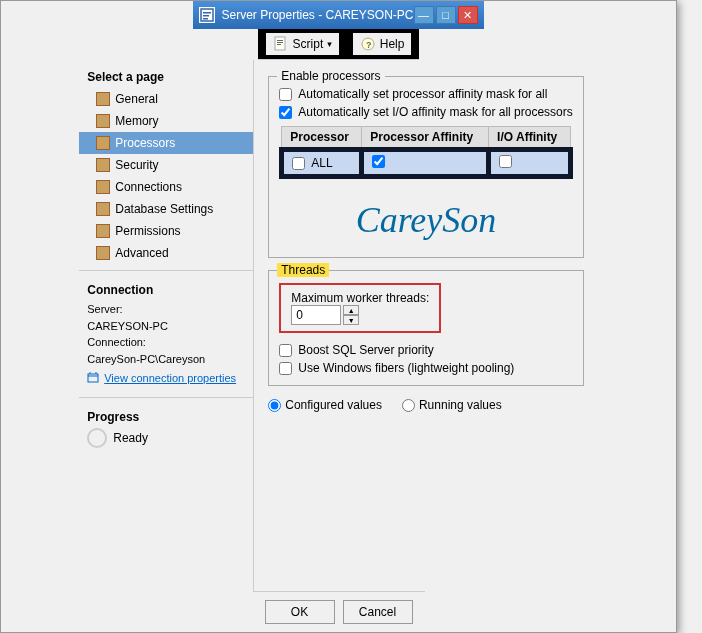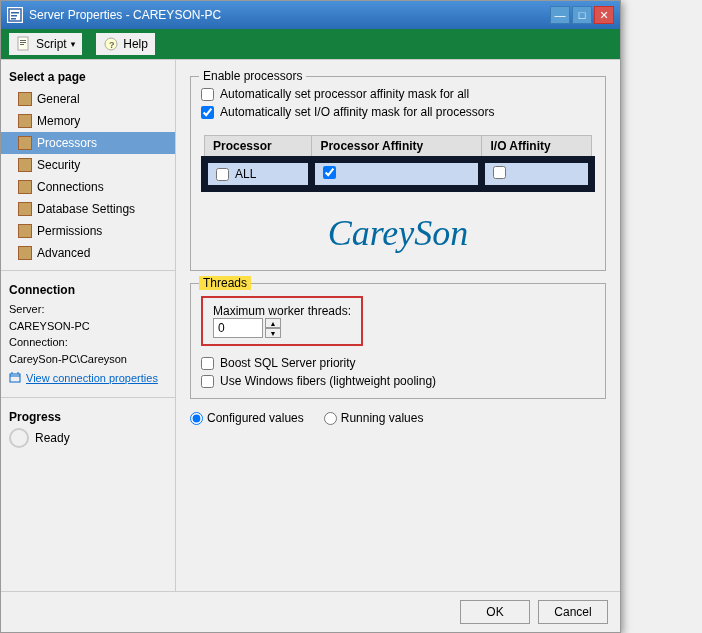--- a/index.html
+++ b/index.html
@@ -1,25 +1,26 @@
 <!DOCTYPE html>
 <html><head>
   <meta charset="utf-8">
   <style>
     * { box-sizing: border-box; margin: 0; padding: 0; }
     body { font-family: 'Segoe UI', Tahoma, sans-serif; font-size: 12px; background: #f0f0f0; }
 
     .window {
-      width: 621px;
+      width: 677px;
       height: 633px;
       border: 1px solid #999;
       box-shadow: 2px 2px 8px rgba(0,0,0,0.4);
       display: flex;
       flex-direction: column;
       background: #f0f0f0;
+      align-items: center;
     }
 
     .title-bar {
       background: linear-gradient(to bottom, #4a90d9, #2a6bb5);
       color: white;
       display: flex;
       align-items: center;
       justify-content: space-between;
       padding: 4px 6px;
       height: 28px;
@@ -65,21 +66,21 @@
       font-size: 11px;
       cursor: pointer;
     }
 
     .title-btn.close {
       background: #d9534f;
       border-color: #c9302c;
     }
 
     .toolbar {
-      background: #15803d;
+      background: #000000;
       padding: 4px 8px;
       display: flex;
       align-items: center;
       gap: 14px;
       border-bottom: 1px solid #ccc;
       flex-shrink: 0;
     }
 
     .toolbar-btn {
       display: flex;
@@ -233,33 +234,33 @@
     }
 
     .checkbox-row input[type="checkbox"] {
       width: 13px;
       height: 13px;
     }
 
     .processor-table {
       width: 100%;
       border-collapse: collapse;
-      margin-top: 16px;
+      margin-top: 7px;
       font-size: 12px;
     }
 
     .processor-table th {
       background: #e0e0e0;
       border: 1px solid #bbb;
       padding: 3px 8px;
       text-align: left;
     }
 
     .processor-table td {
-      border: 7px solid #0f172a;
+      border: 5px solid #0f172a;
       padding: 3px 8px;
     }
 
     .processor-table tr.selected td {
       background: #c8d8f0;
     }
 
     .watermark {
       text-align: center;
       color: #0369a1;

